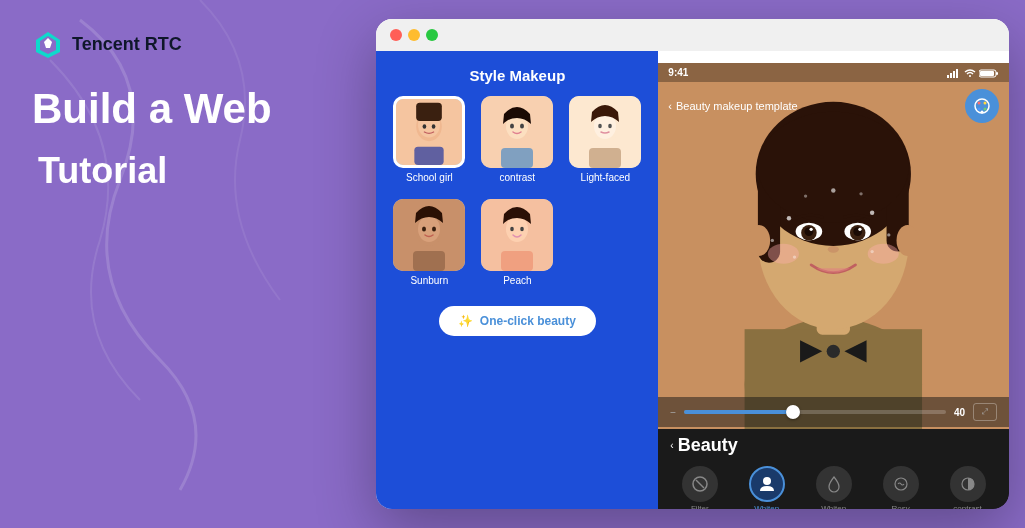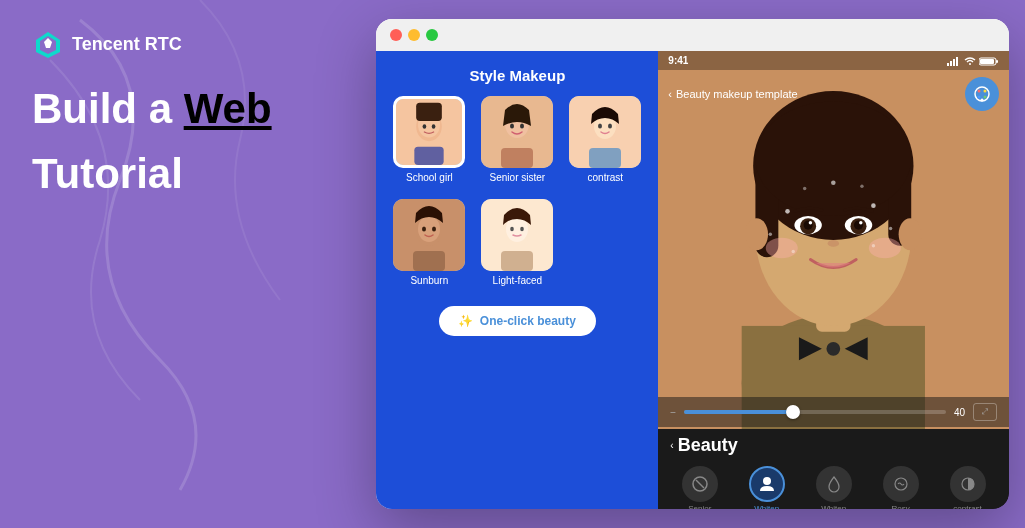--- a/index.html
+++ b/index.html
@@ -46,42 +46,42 @@
       gap: 8px;
       margin-bottom: 24px;
     }
 
     .logo-icon {
       width: 32px;
       height: 32px;
     }
 
     .logo-text {
-      color: #ffffff;
+      color: #0f172a;
       font-size: 18px;
       font-weight: 600;
     }
 
     .headline {
       font-size: 42px;
       font-weight: 700;
       line-height: 1.2;
       color: white;
     }
 
     .headline .accent {
-      color: #000000;
-      text-decoration: underline;
+      color: #ffffff;
     }
 
     .tutorial-text {
-      font-size: 42px;
+      font-size: 36px;
       font-weight: 700;
       color: white;
       margin-top: 16px;
+      margin-left: 6px;
     }
 
     
     .right-panel {
       width: 640px;
       height: 490px;
       margin-right: 16px;
       position: relative;
       z-index: 2;
     }
@@ -187,20 +187,21 @@
       gap: 6px;
       margin-top: 8px;
     }
 
     
     .camera-panel {
       flex: 1;
       background: #6d28d9;
       position: relative;
       overflow: hidden;
+      margin-top: 12px;
     }
 
     
     .face-area {
       position: absolute;
       top: 0; left: 0; right: 0; bottom: 80px;
       background: linear-gradient(135deg, #d4a76a 0%, #c8956a 30%, #e8c090 60%, #d4a870 100%);
       display: flex;
       align-items: center;
       justify-content: center;
@@ -332,84 +333,84 @@
                 <rect x="22" y="4" width="28" height="20" rx="4" fill="#3a2010"></rect>
                 <ellipse cx="31" cy="30" rx="2" ry="2.5" fill="#333"></ellipse>
                 <ellipse cx="41" cy="30" rx="2" ry="2.5" fill="#333"></ellipse>
                 <path d="M 31 36 Q 36 39 41 36" stroke="#c06060" stroke-width="1.5" fill="none" stroke-linecap="round"></path>
                 <rect x="20" y="52" width="32" height="20" fill="#6060a0" rx="4"></rect>
               </svg>
             </div>
             <span class="style-label">School girl</span>
           </div>
 
-          <div class="style-item">
-            <div class="style-thumb">
-              <svg viewBox="0 0 72 72" class="portrait-svg">
-                <rect width="72" height="72" fill="#e8b890" rx="8"></rect>
-                <ellipse cx="36" cy="30" rx="14" ry="16" fill="#e8b890"></ellipse>
-                <ellipse cx="36" cy="28" rx="12" ry="14" fill="#f0c0a0"></ellipse>
-                <path d="M 24 14 Q 36 2 48 14 L 50 30 Q 36 22 22 30 Z" fill="#2a1808"></path>
-                <ellipse cx="31" cy="30" rx="2" ry="2.5" fill="#333"></ellipse>
-                <ellipse cx="41" cy="30" rx="2" ry="2.5" fill="#333"></ellipse>
-                <path d="M 31 36 Q 36 40 41 36" stroke="#d06070" stroke-width="1.5" fill="none" stroke-linecap="round"></path>
-                <rect x="20" y="52" width="32" height="20" fill="#c08060" rx="4"></rect>
-              </svg>
-            </div>
-            <span class="style-label">Senior sister</span>
-          </div>
 
           <div class="style-item">
             <div class="style-thumb">
               <svg viewBox="0 0 72 72" class="portrait-svg">
                 <rect width="72" height="72" fill="#f8d0b0" rx="8"></rect>
                 <ellipse cx="36" cy="32" rx="13" ry="15" fill="#f8d0b0"></ellipse>
                 <ellipse cx="36" cy="30" rx="11" ry="13" fill="#fcdfc0"></ellipse>
                 <path d="M 23 18 Q 36 4 49 18 L 50 28 C 42 20 30 20 22 28 Z" fill="#1a0a04"></path>
                 <ellipse cx="31" cy="30" rx="2" ry="2.5" fill="#444"></ellipse>
                 <ellipse cx="41" cy="30" rx="2" ry="2.5" fill="#444"></ellipse>
                 <path d="M 32 36 Q 36 39 40 36" stroke="#e08090" stroke-width="1.5" fill="none" stroke-linecap="round"></path>
                 <rect x="20" y="52" width="32" height="20" fill="#80a0c0" rx="4"></rect>
               </svg>
             </div>
             <span class="style-label">contrast</span>
           </div>
 
           <div class="style-item">
             <div class="style-thumb">
               <svg viewBox="0 0 72 72" class="portrait-svg">
+                <rect width="72" height="72" fill="#fde8d0" rx="8"></rect>
+                <ellipse cx="36" cy="32" rx="13" ry="15" fill="#fde8d0"></ellipse>
+                <ellipse cx="36" cy="30" rx="11" ry="13" fill="#fff0e0"></ellipse>
+                <path d="M 23 16 Q 36 2 49 16 L 50 26 C 42 18 30 18 22 26 Z" fill="#3a1808"></path>
+                <ellipse cx="31" cy="30" rx="1.8" ry="2.3" fill="#555"></ellipse>
+                <ellipse cx="41" cy="30" rx="1.8" ry="2.3" fill="#555"></ellipse>
+                <path d="M 32 36 Q 36 38 40 36" stroke="#e090a0" stroke-width="1.5" fill="none" stroke-linecap="round"></path>
+                <rect x="20" y="52" width="32" height="20" fill="#d0b090" rx="4"></rect>
+              </svg>
+            </div>
+            <span class="style-label">Light-faced</span>
+          </div>
+
+          <div class="style-item">
+            <div class="style-thumb">
+              <svg viewBox="0 0 72 72" class="portrait-svg">
                 <rect width="72" height="72" fill="#c8906a" rx="8"></rect>
                 <ellipse cx="36" cy="32" rx="13" ry="15" fill="#c8906a"></ellipse>
                 <ellipse cx="36" cy="30" rx="11" ry="13" fill="#d8a07a"></ellipse>
                 <path d="M 23 14 Q 36 0 49 14 L 50 24 C 42 16 30 16 22 24 Z" fill="#2a1004"></path>
                 <ellipse cx="31" cy="30" rx="2" ry="2.5" fill="#3a2010"></ellipse>
                 <ellipse cx="41" cy="30" rx="2" ry="2.5" fill="#3a2010"></ellipse>
                 <path d="M 32 36 Q 36 39 40 36" stroke="#c06050" stroke-width="1.5" fill="none" stroke-linecap="round"></path>
                 <rect x="20" y="52" width="32" height="20" fill="#a07050" rx="4"></rect>
               </svg>
             </div>
             <span class="style-label">Sunburn</span>
           </div>
 
           <div class="style-item">
             <div class="style-thumb">
               <svg viewBox="0 0 72 72" class="portrait-svg">
-                <rect width="72" height="72" fill="#fde8d0" rx="8"></rect>
-                <ellipse cx="36" cy="32" rx="13" ry="15" fill="#fde8d0"></ellipse>
-                <ellipse cx="36" cy="30" rx="11" ry="13" fill="#fff0e0"></ellipse>
-                <path d="M 23 16 Q 36 2 49 16 L 50 26 C 42 18 30 18 22 26 Z" fill="#3a1808"></path>
-                <ellipse cx="31" cy="30" rx="1.8" ry="2.3" fill="#555"></ellipse>
-                <ellipse cx="41" cy="30" rx="1.8" ry="2.3" fill="#555"></ellipse>
-                <path d="M 32 36 Q 36 38 40 36" stroke="#e090a0" stroke-width="1.5" fill="none" stroke-linecap="round"></path>
-                <rect x="20" y="52" width="32" height="20" fill="#d0b090" rx="4"></rect>
+                <rect width="72" height="72" fill="#f5c0a0" rx="8"></rect>
+                <ellipse cx="36" cy="32" rx="13" ry="15" fill="#f5c0a0"></ellipse>
+                <ellipse cx="36" cy="30" rx="11" ry="13" fill="#fdd0b0"></ellipse>
+                <path d="M 23 15 Q 36 1 49 15 L 50 25 C 42 17 30 17 22 25 Z" fill="#2a1006"></path>
+                <ellipse cx="31" cy="30" rx="1.8" ry="2.3" fill="#444"></ellipse>
+                <ellipse cx="41" cy="30" rx="1.8" ry="2.3" fill="#444"></ellipse>
+                <path d="M 32 36 Q 36 40 40 36" stroke="#e090b0" stroke-width="1.5" fill="none" stroke-linecap="round"></path>
+                <rect x="20" y="52" width="32" height="20" fill="#f0a080" rx="4"></rect>
               </svg>
             </div>
-            <span class="style-label">Light-faced</span>
-          </div>
-
+            <span class="style-label">Peach</span>
+          </div>
         </div>
 
         <button class="one-click-btn">
           <span>✨</span>
           <span>One-click beauty</span>
         </button>
       </div>
 
       <div class="camera-panel">
 
@@ -508,40 +509,40 @@
             <circle cx="205" cy="170" r="1.5" fill="white" opacity="0.4"></circle>
           </svg>
         </div>
 
         <div style="position:absolute;bottom:82px;left:0;right:0;padding:6px 12px;display:flex;align-items:center;gap:8px;background:rgba(20,20,20,0.5)">
           <span style="color:#aaa;font-size:10px">−</span>
           <div style="flex:1;height:4px;background:rgba(255,255,255,0.2);border-radius:2px;position:relative">
             <div style="height:100%;background:#4a90d9;border-radius:2px;width:40%"></div>
             <div style="position:absolute;left:39%;top:-5px;width:14px;height:14px;background:white;border-radius:50%;box-shadow:0 1px 3px rgba(0,0,0,0.4)"></div>
           </div>
-          <span style="color:white;font-size:10px;font-weight:400">40</span>
+          <span style="color:white;font-size:10px;font-weight:700">40</span>
           <div style="width:24px;height:18px;border:1px solid rgba(255,255,255,0.3);border-radius:3px;display:flex;align-items:center;justify-content:center">
             <span style="color:#aaa;font-size:8px">⤢</span>
           </div>
         </div>
 
         <div class="beauty-bar">
           <div class="beauty-header">
             <span style="color:white;font-size:10px">‹</span>
             <span class="beauty-title">Beauty</span>
           </div>
           <div class="beauty-icons">
             <div class="beauty-icon-item">
               <div class="beauty-icon-circle">
                 <svg width="18" height="18" viewBox="0 0 18 18">
                   <circle cx="9" cy="9" r="7" stroke="#888" stroke-width="1.5" fill="none"></circle>
                   <line x1="5" y1="5" x2="13" y2="13" stroke="#888" stroke-width="1.5"></line>
                 </svg>
               </div>
-              <span class="beauty-icon-label">Senior</span>
+              <span class="beauty-icon-label">Filter</span>
             </div>
             <div class="beauty-icon-item">
               <div class="beauty-icon-circle active">
                 <svg width="18" height="18" viewBox="0 0 18 18">
                   <circle cx="9" cy="6" r="4" fill="white"></circle>
                   <path d="M 2 16 Q 2 11 9 11 Q 16 11 16 16" fill="white"></path>
                 </svg>
               </div>
               <span class="beauty-icon-label active">Whiten</span>
             </div>

